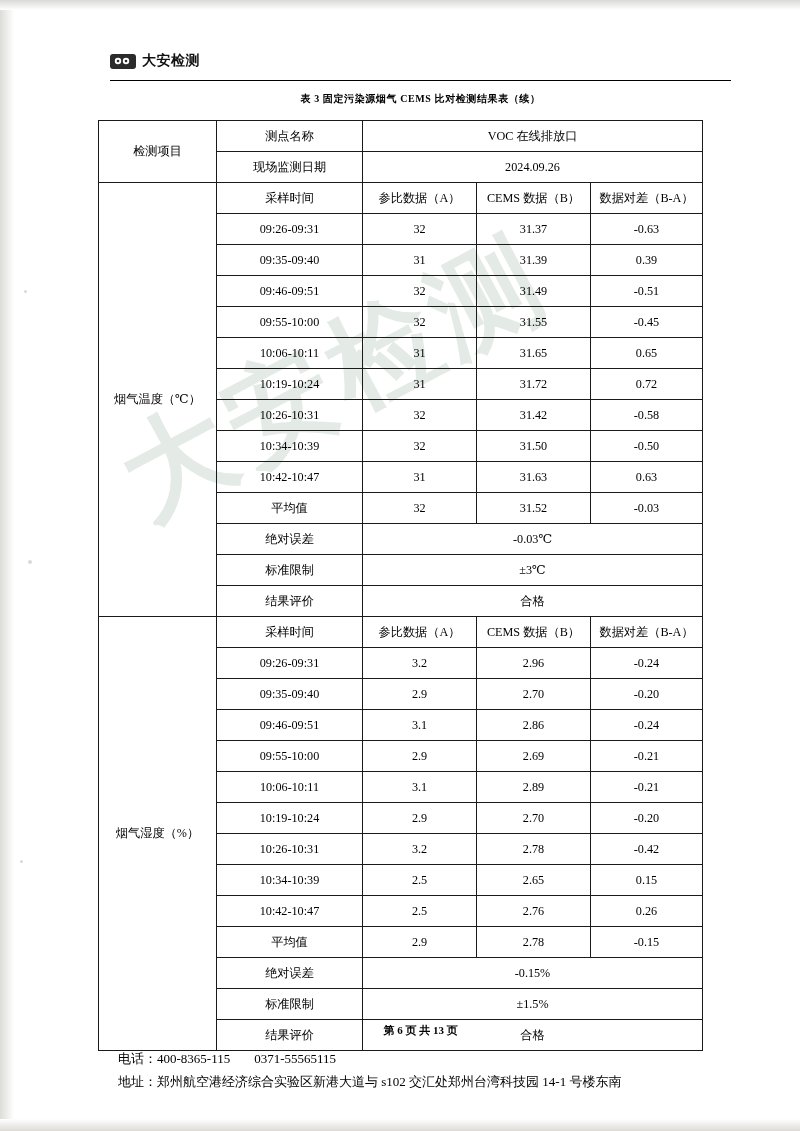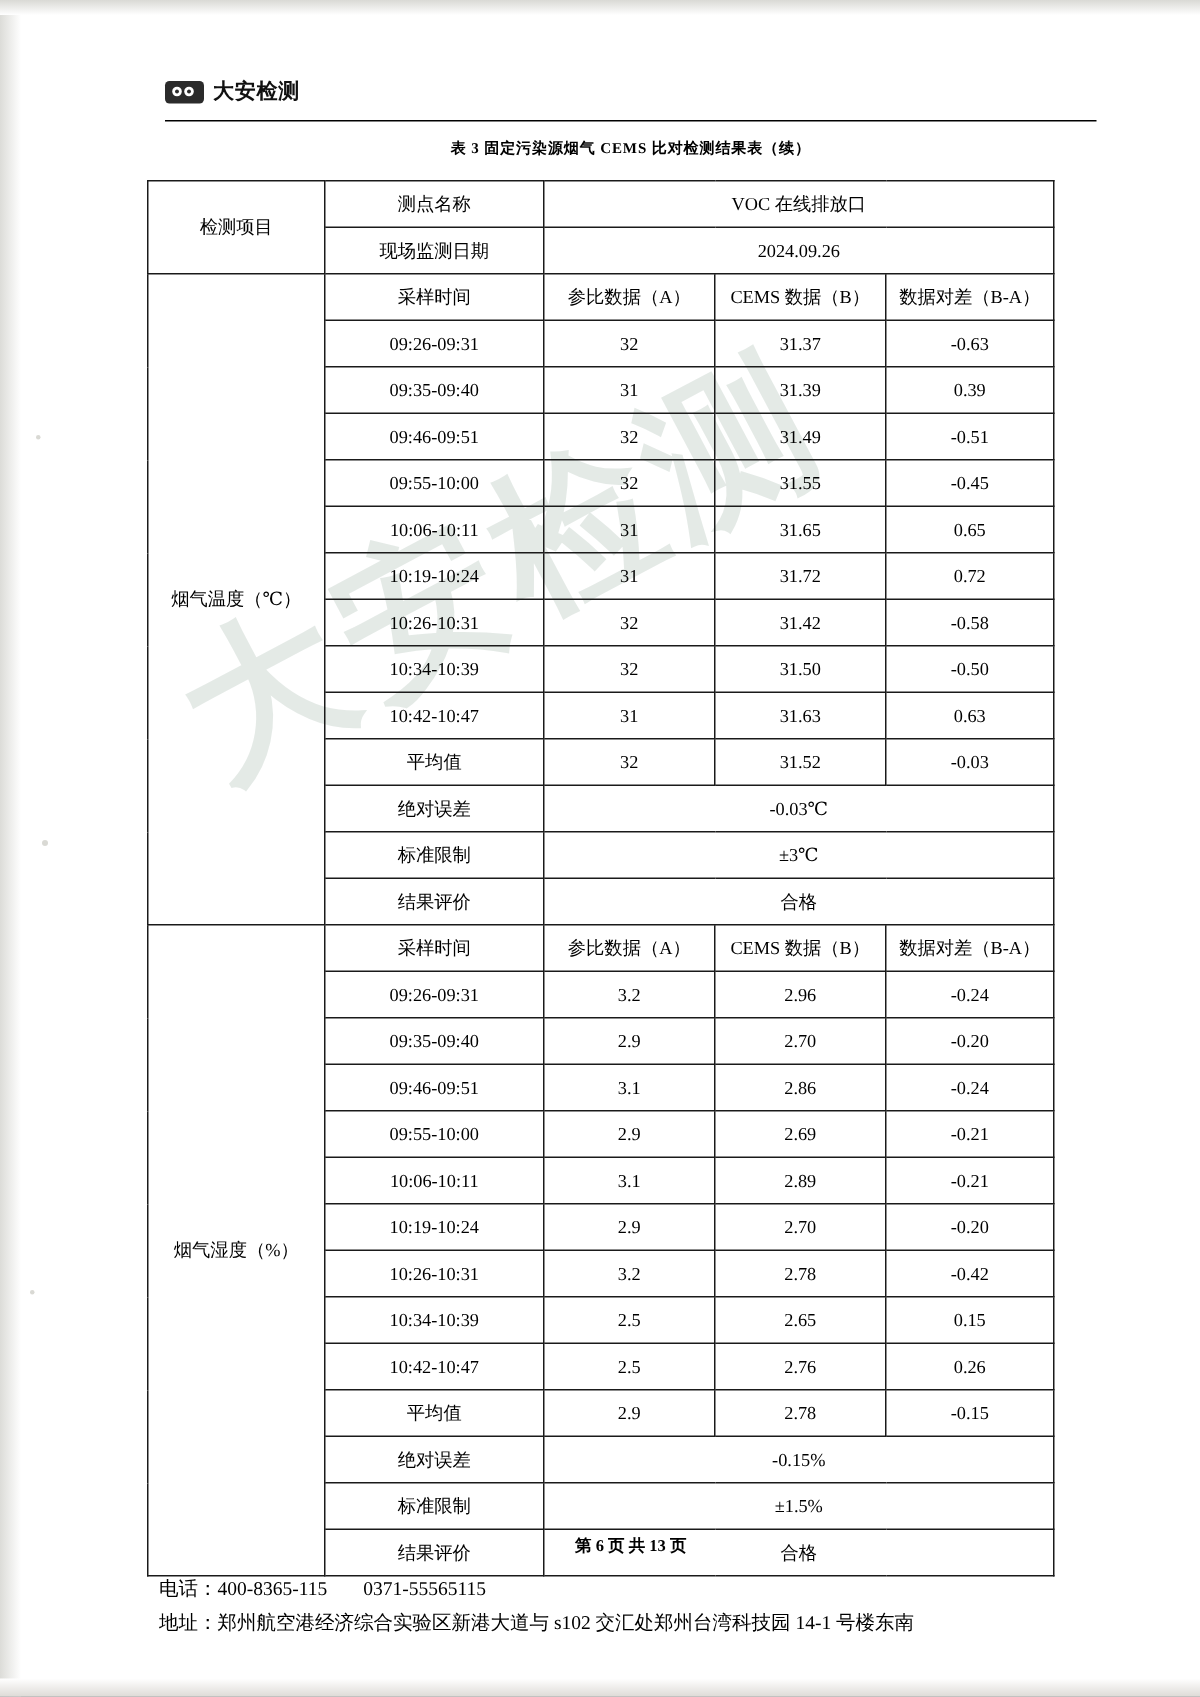--- a/index.html
+++ b/index.html
@@ -137,21 +137,21 @@
     top: 1023px;
     left: 0;
     width: 100%;
     text-align: center;
     font-size: 11px;
     font-weight: bold;
     color: #000;
   }
   .footer {
     position: absolute;
-    left: 106px;
+    left: 118px;
     top: 1048px;
     width: 600px;
     font-size: 13px;
     color: #000;
     line-height: 1.75;
   }
   .footer-row span.gap { display:inline-block; width: 24px; }
 
   
   .watermark {

